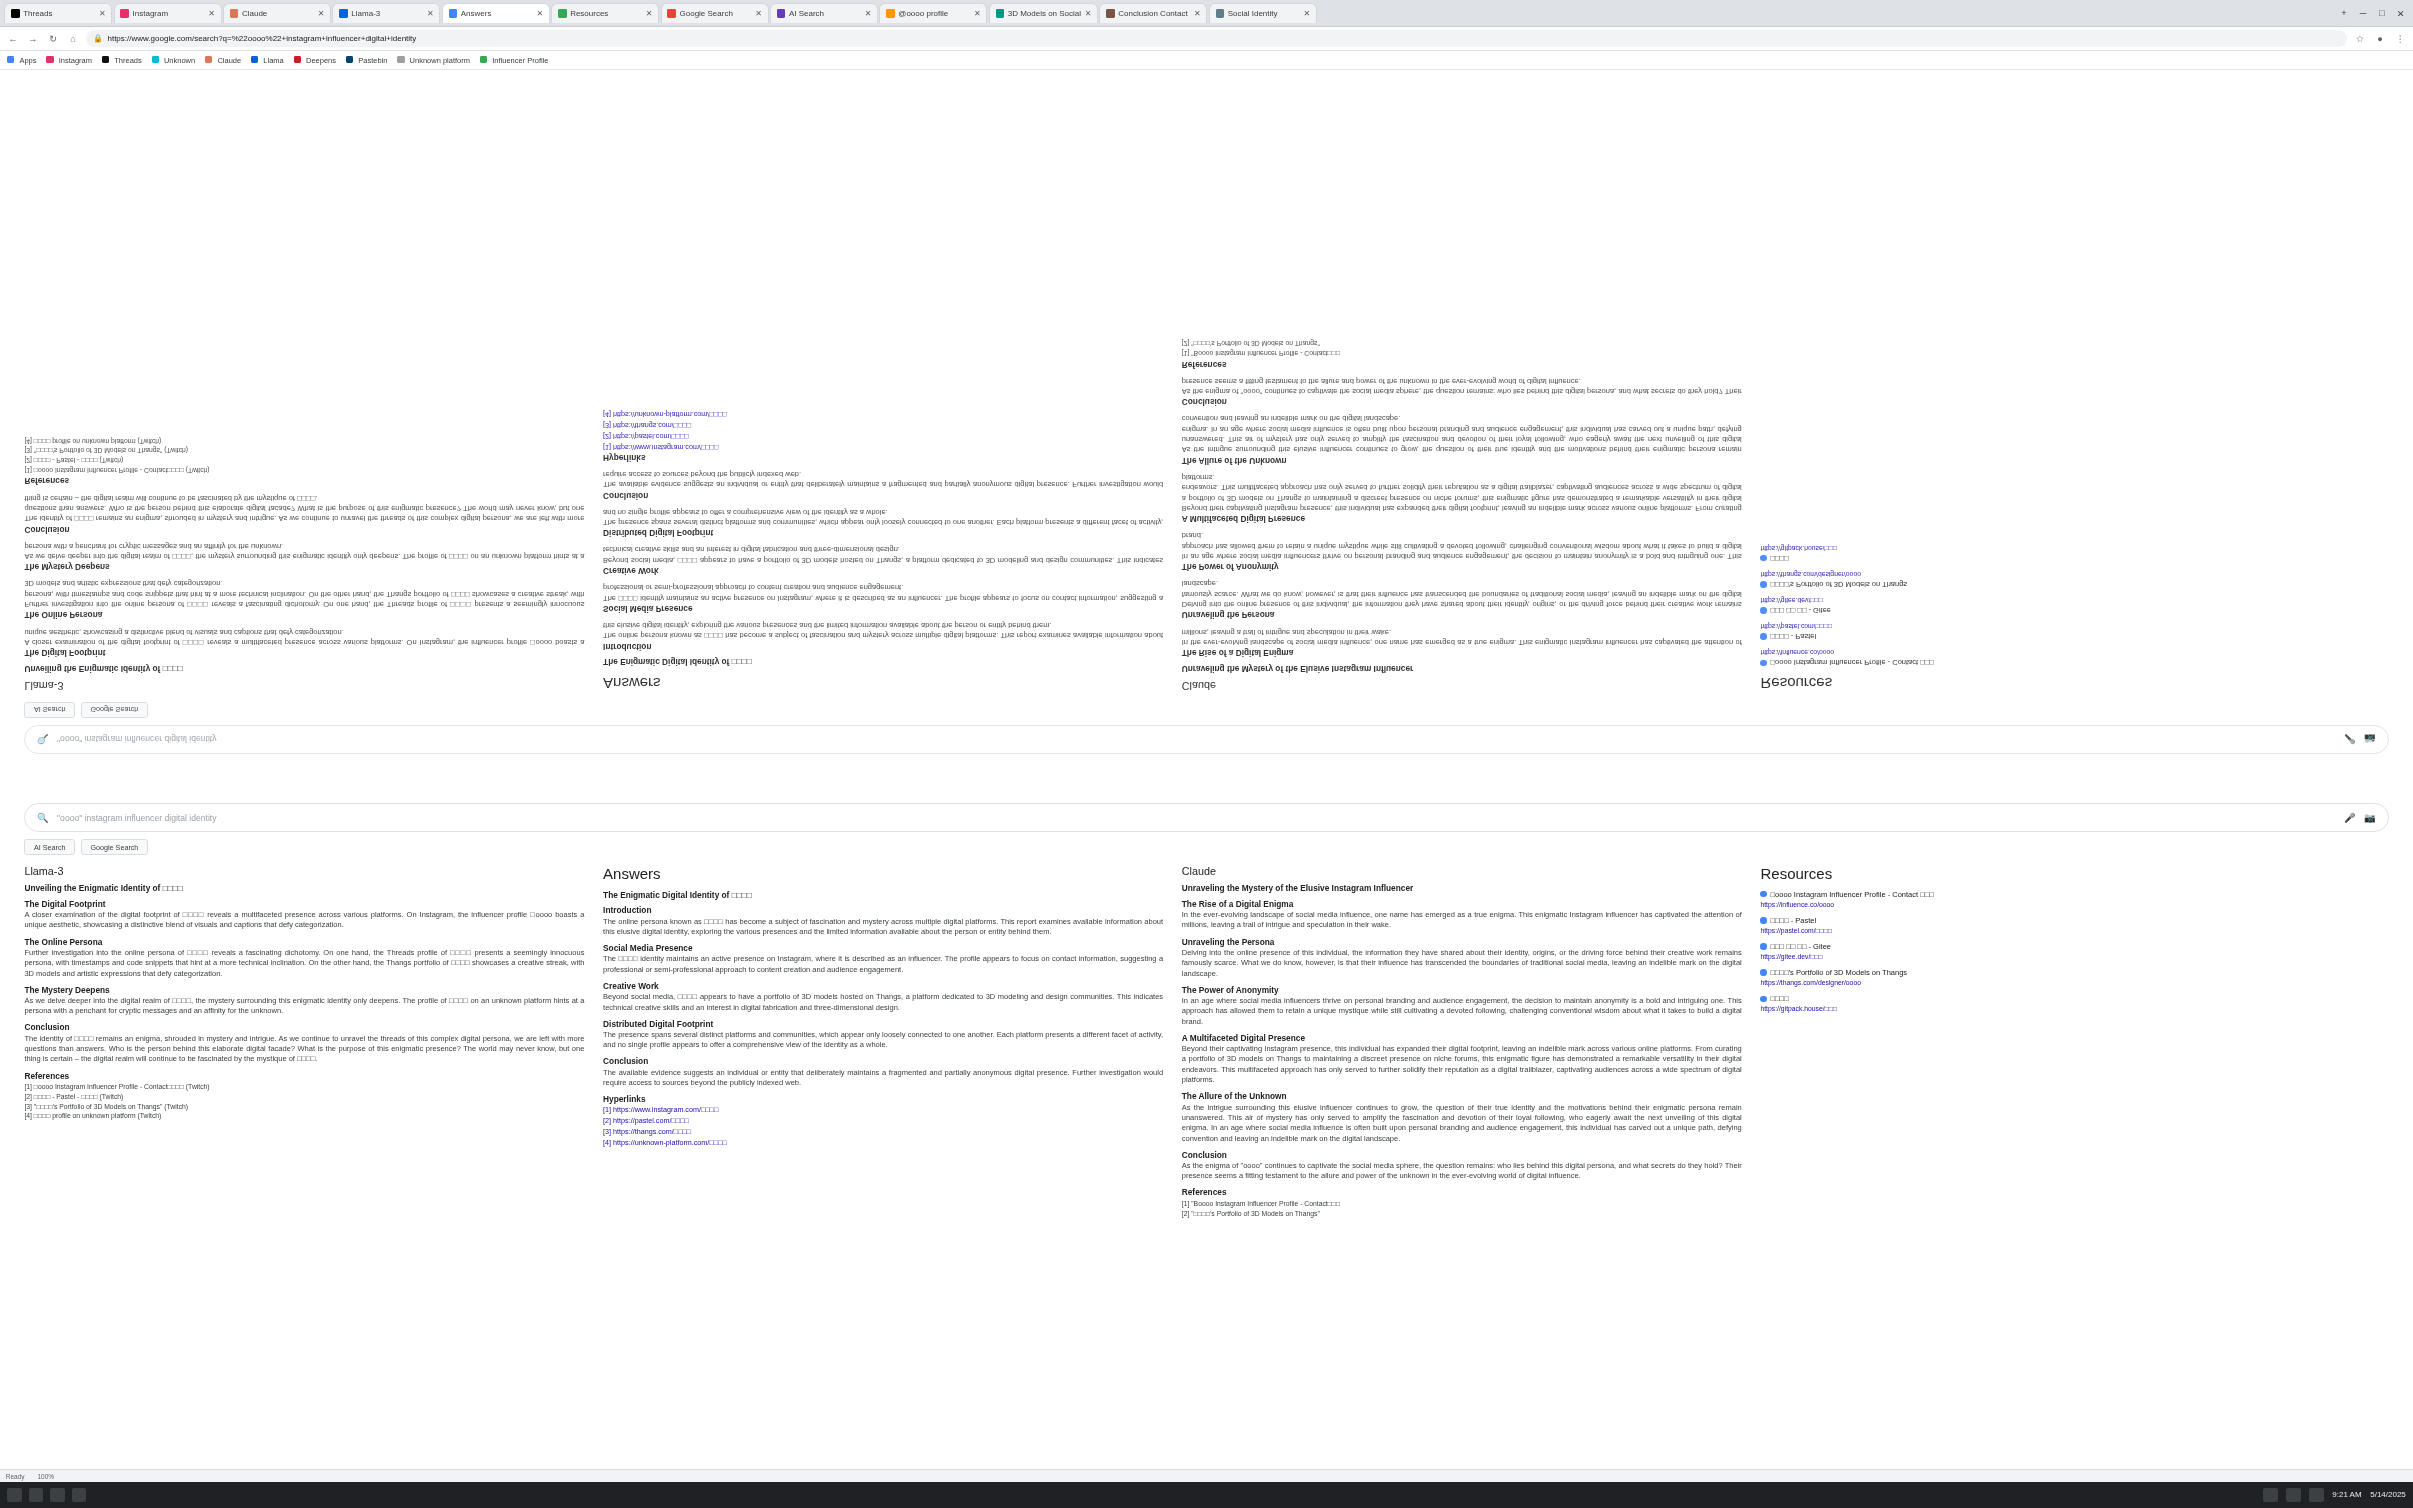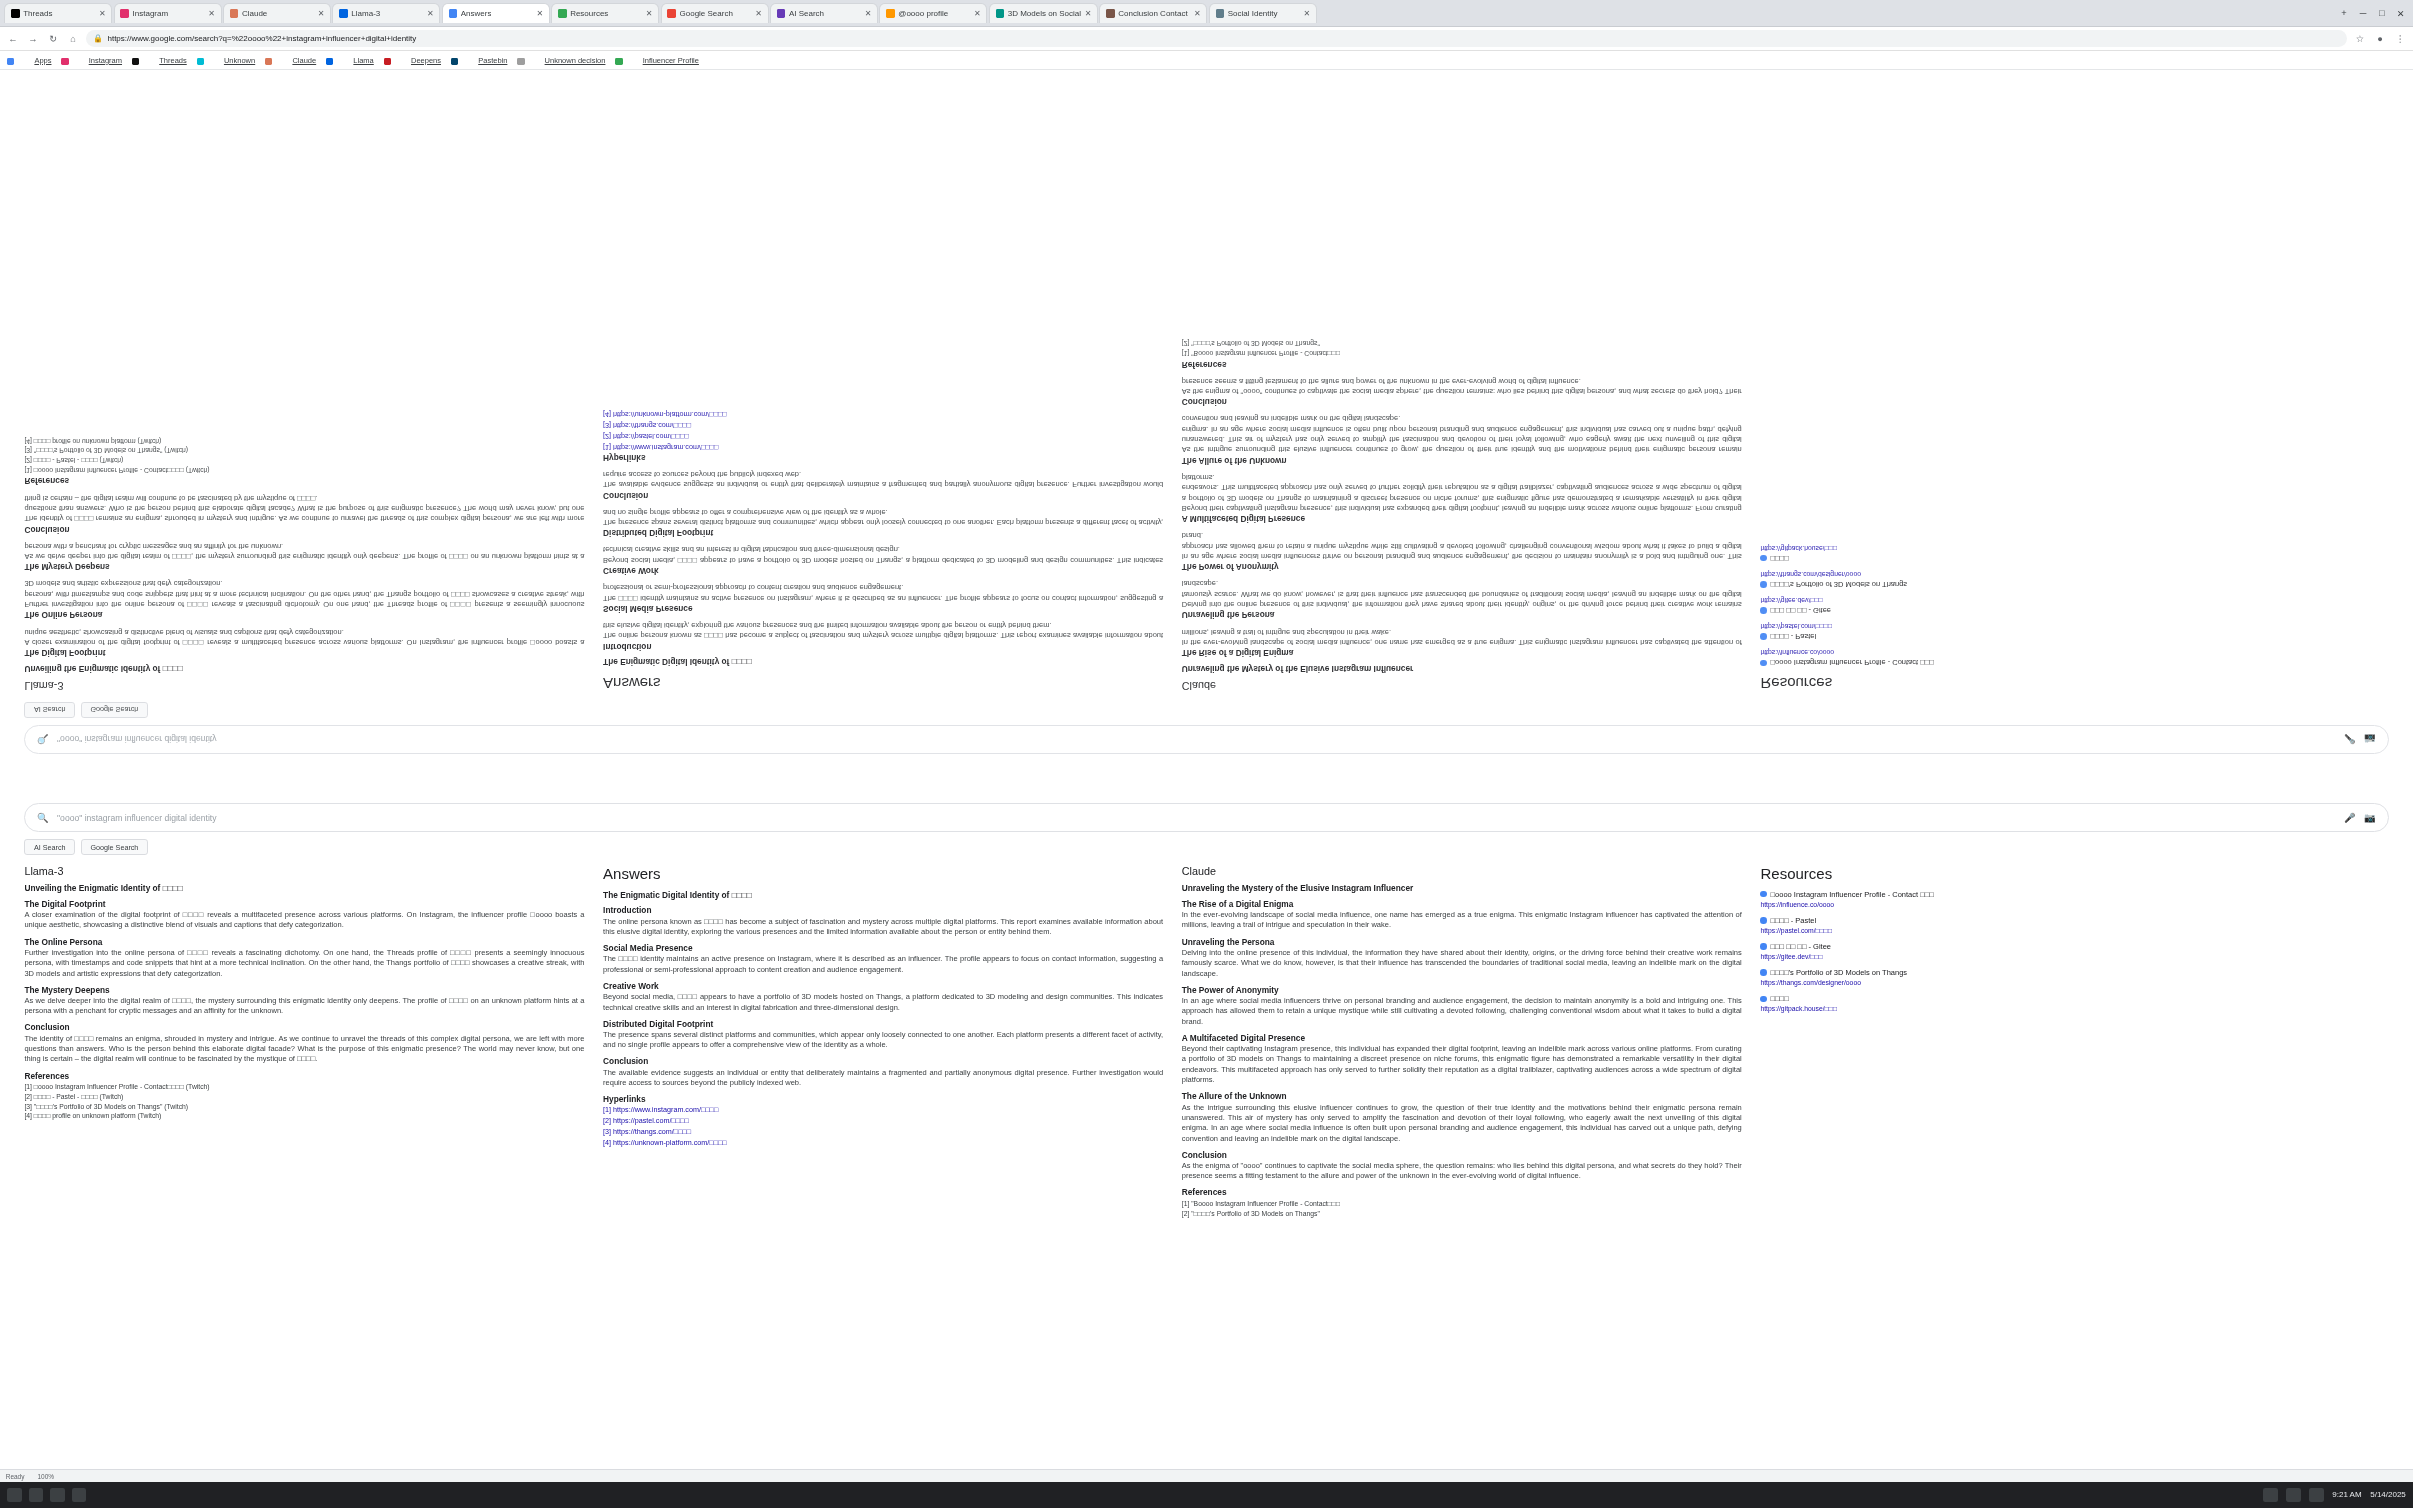--- a/index.html
+++ b/index.html
@@ -40,21 +40,21 @@
   }
   .nav-ico { width:14.4px;height:14.4px;display:flex;align-items:center;justify-content:center;color:#5f6368;font-size:9.3px; }
   .omnibox {
     flex:1; height:17px; background:#f1f3f4; border-radius:8.6px; display:flex; align-items:center;
     padding:0 7.2px; gap:4.3px; font-size:8px; color:#202124; overflow:hidden; white-space:nowrap;
   }
   .bmk-row {
     height:18.7px; background:#fff; display:flex; align-items:center; gap:10px; padding:0 7.2px;
     border-bottom:0.7px solid #e4e6e8; font-size:7.5px; color:#3c4043; overflow:hidden;
   }
-  .bmk { display:flex; align-items:flex-end; gap:20px; white-space:nowrap;text-decoration:underline; }
+  .bmk { display:flex; align-items:flex-start; gap:5px; white-space:nowrap; }
   .bmk .fav { width:7.2px;height:7.2px;border-radius:1.4px;display:inline-block; }
 
   
   .page {
     position:absolute; left:0; top:71px; width:2413px; height:1411px;
     background:#ffffff; overflow:hidden;
   }
 
   
   .doc {
@@ -227,21 +227,21 @@
     <span class="bmk">
       <span class="fav" style="background:#c71d23"></span>
       <span>Deepens</span>
     </span>
     <span class="bmk">
       <span class="fav" style="background:#02456c"></span>
       <span>Pastebin</span>
     </span>
     <span class="bmk">
       <span class="fav" style="background:#9e9e9e"></span>
-      <span>Unknown decision</span>
+      <span>Unknown platform</span>
     </span>
     <span class="bmk">
       <span class="fav" style="background:#34a853"></span>
       <span>Influencer Profile</span>
     </span>
   </div>
 
 <div class="page">
 
   <div class="doc flipped" id="doc-flipped">

